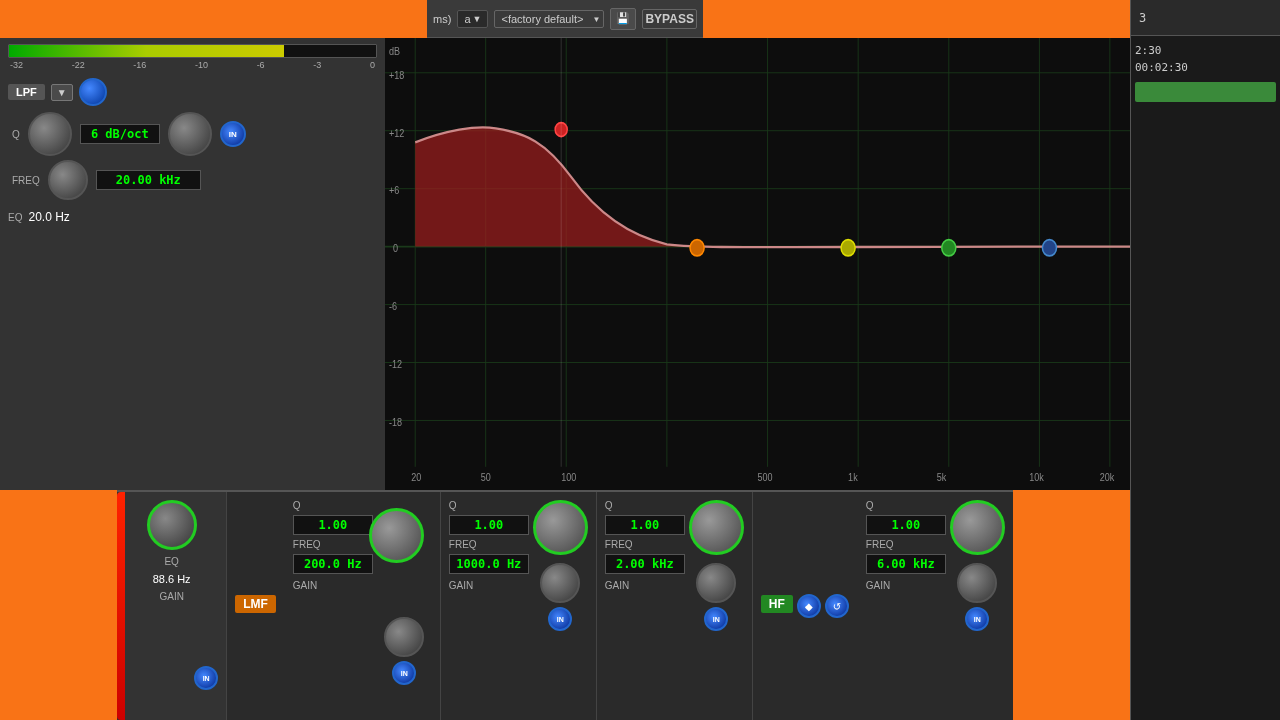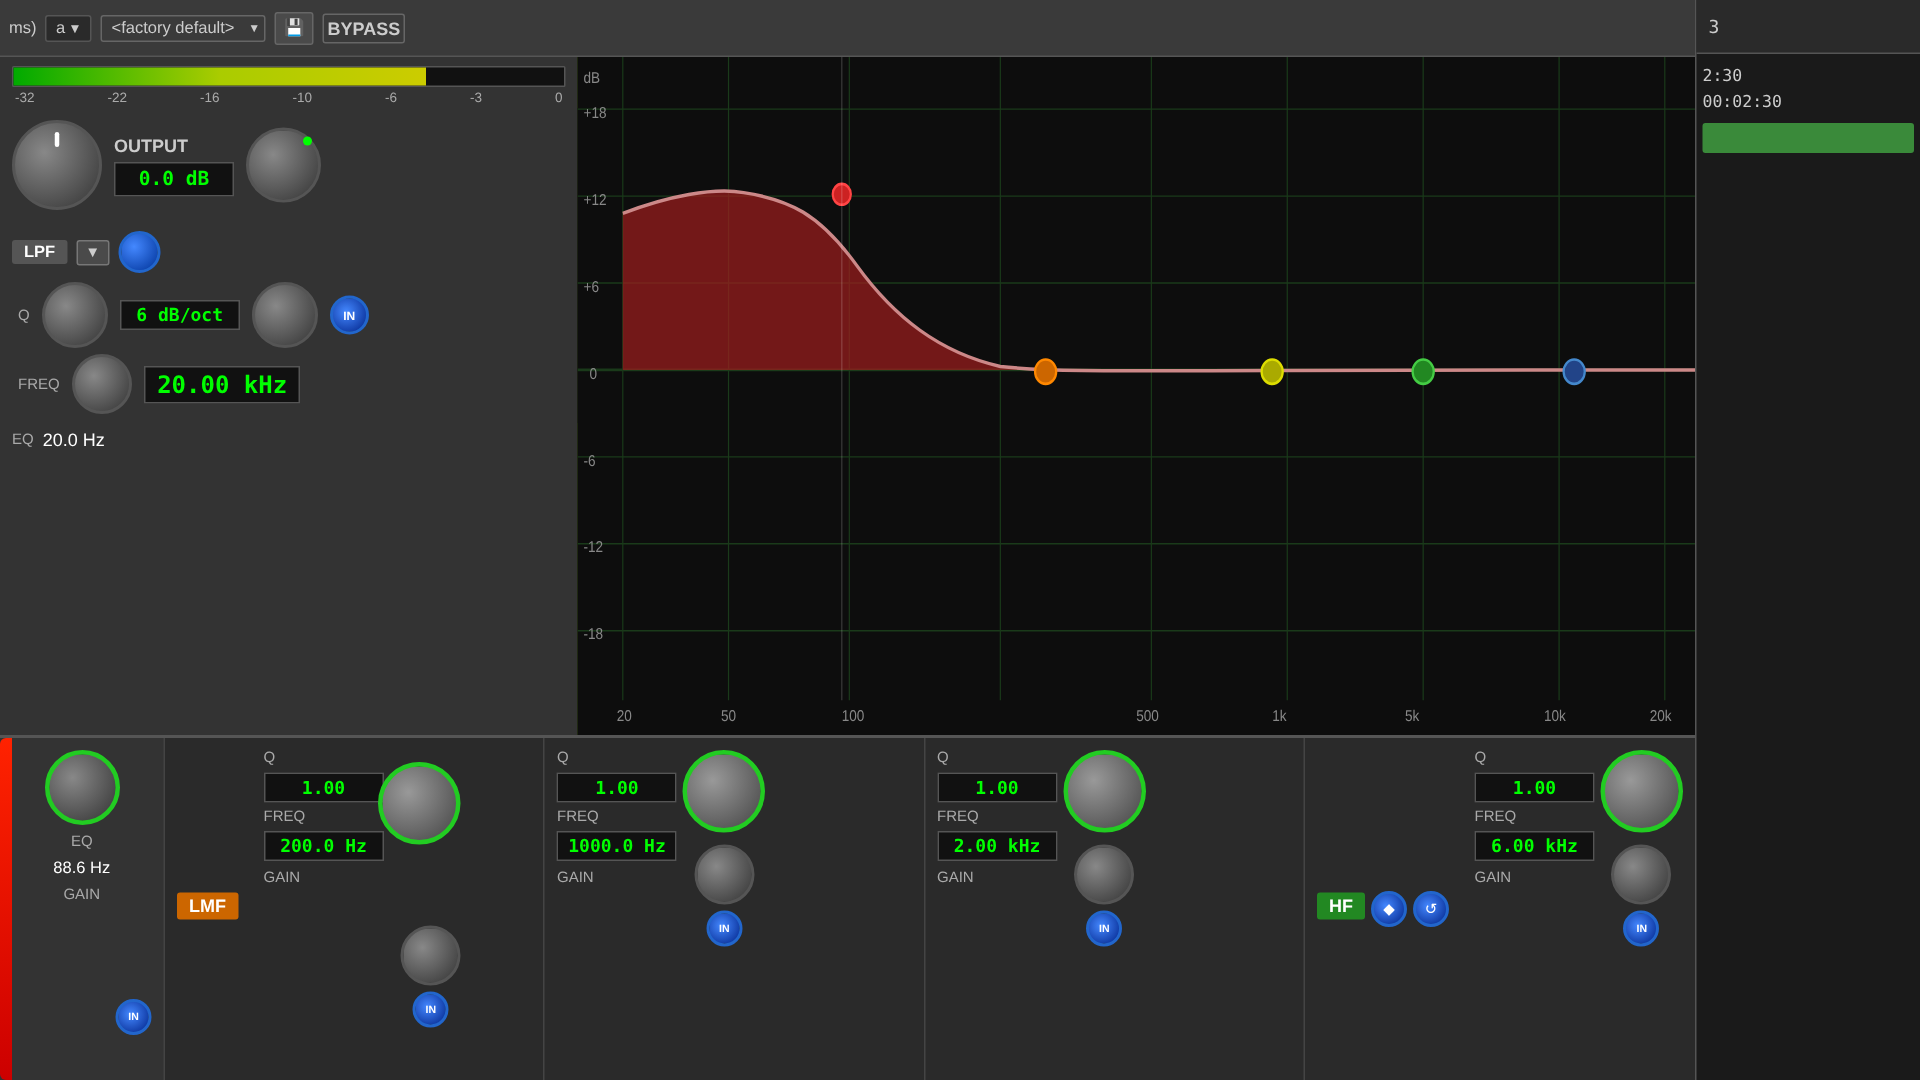--- a/index.html
+++ b/index.html
@@ -8,23 +8,24 @@
       height: 720px;
       background: #2a2a2a;
       font-family: Arial, sans-serif;
       overflow: hidden;
       display: flex;
     }
 
     .main-content {
       width: 1130px;
       height: 720px;
-      background: #84cc16;
+      background: #f97316;
       display: flex;
       flex-direction: column;
+      align-items: center;
     }
 
     
     .top-bar {
       height: 38px;
       background: #3a3a3a;
       display: flex;
       align-items: center;
       padding: 0 6px;
       gap: 6px;
@@ -333,23 +334,23 @@
       color: #fff;
       font-size: 8px;
       font-weight: bold;
       cursor: pointer;
     }
 
     .freq-display {
       background: #111;
       border: 1px solid #555;
       color: #00ff00;
-      font-size: 16px;
-      font-weight: bold;
-      padding: 2px 8px;
+      font-size: 12px;
+      font-weight: bold;
+      padding: 2px 19px;
       text-align: center;
       font-family: monospace;
       min-width: 80px;
     }
 
     .eq-freq-label {
       color: #aaa;
       font-size: 10px;
     }
 
@@ -624,32 +625,20 @@
           <span>-32</span>
           <span>-22</span>
           <span>-16</span>
           <span>-10</span>
           <span>-6</span>
           <span>-3</span>
           <span>0</span>
         </div>
       </div>
 
-      <div class="output-row">
-        <div class="knob-large">
-          <div class="knob-indicator"></div>
-        </div>
-        <div style="display:flex;flex-direction:column;gap:4px;">
-          <span class="output-label">OUTPUT</span>
-          <div class="output-display">0.0 dB</div>
-        </div>
-        <div class="output-knob-right">
-          <div class="knob-dot-green"></div>
-        </div>
-      </div>
 
       <div class="lpf-section">
         <div class="lpf-row1">
           <span class="filter-label lpf">LPF</span>
           <button class="dropdown-arrow-btn">▼</button>
           <div class="filter-blue-btn"></div>
         </div>
         <div class="lpf-row2">
           <span class="q-label">Q</span>
           <div class="knob-medium"></div>

